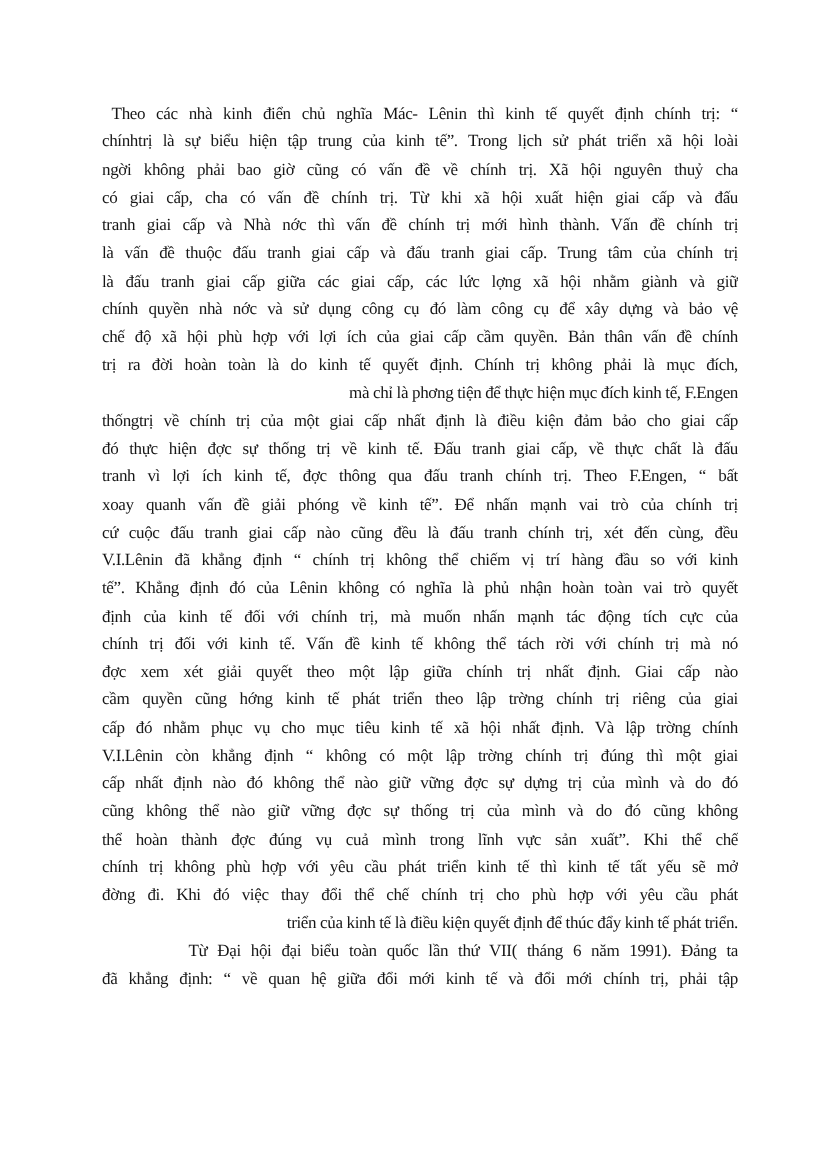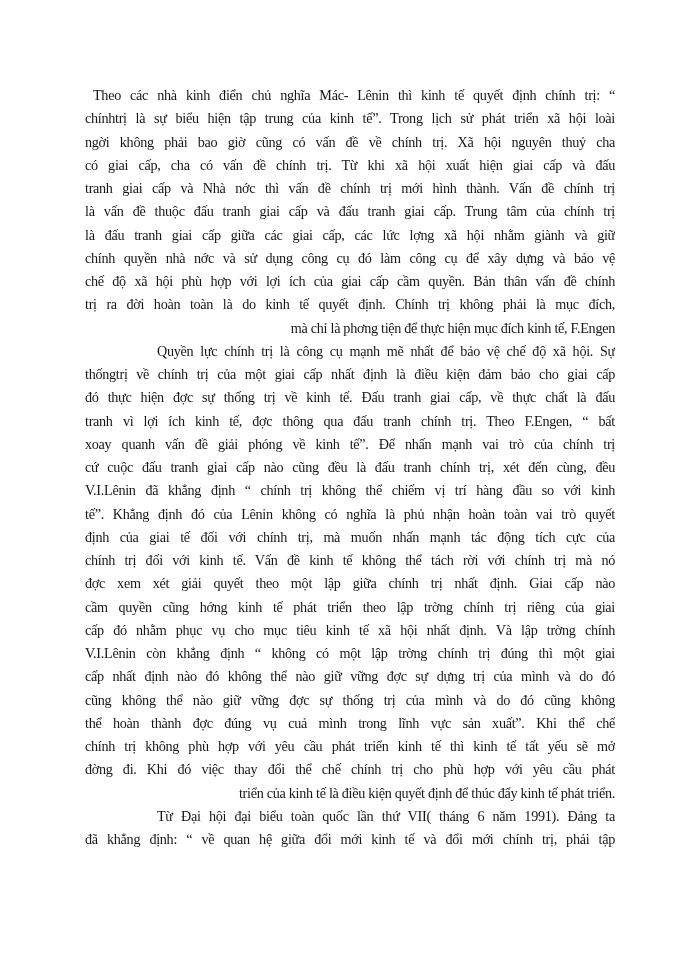--- a/index.html
+++ b/index.html
@@ -57,29 +57,28 @@
     <div class="ln j">chínhtrị là sự biểu hiện tập trung của kinh tế”. Trong lịch sử phát triển xã hội loài</div>
     <div class="ln j">ngời  không phải bao giờ cũng có vấn đề về chính trị. Xã hội nguyên thuỷ cha</div>
     <div class="ln j">có giai cấp, cha  có vấn đề chính trị. Từ khi xã hội xuất hiện giai cấp và đấu</div>
     <div class="ln j">tranh giai cấp và Nhà nớc  thì vấn đề chính trị mới hình thành. Vấn đề chính trị</div>
     <div class="ln j">là vấn đề thuộc đấu tranh giai cấp và đấu tranh giai cấp. Trung tâm của chính trị</div>
     <div class="ln j">là đấu tranh giai cấp giữa các giai cấp, các lức lợng  xã hội nhằm giành và giữ</div>
     <div class="ln j">chính quyền nhà nớc  và sử dụng công cụ đó làm công cụ để xây dựng và bảo vệ</div>
     <div class="ln j">chế độ xã hội phù hợp với lợi ích của giai cấp cầm quyền. Bản thân vấn đề chính</div>
     <div class="ln j">trị ra đời hoàn toàn là do kinh tế quyết định. Chính trị không phải là mục đích,</div>
     <div class="ln">mà chỉ là phơng  tiện để thực hiện mục đích kinh tế, F.Engen</div>
-    <div class="ln j ind">Quyền lực chính trị là công cụ mạnh mẽ nhất để bảo vệ chế độ xã hội. Sự</div>
     <div class="ln j">thốngtrị về chính trị của một giai cấp nhất định là điều kiện đảm bảo cho giai cấp</div>
     <div class="ln j">đó thực hiện đợc  sự thống trị về kinh tế. Đấu tranh giai cấp, về thực chất là đấu</div>
     <div class="ln j">tranh vì lợi ích kinh tế, đợc  thông qua đấu tranh chính trị. Theo F.Engen, “ bất</div>
     <div class="ln j">xoay quanh vấn đề giải phóng về kinh tế”. Để nhấn mạnh vai trò của chính trị</div>
     <div class="ln j">cứ cuộc đấu tranh giai cấp nào cũng đều là đấu tranh chính trị, xét đến cùng, đều</div>
     <div class="ln j">V.I.Lênin đã khẳng định “ chính trị không thể chiếm vị trí  hàng đầu so với kinh</div>
     <div class="ln j">tế”. Khẳng định đó của Lênin không có nghĩa là phủ nhận hoàn toàn vai trò quyết</div>
-    <div class="ln j">định của giai tế đối với chính trị, mà muốn nhấn mạnh tác động tích cực của</div>
+    <div class="ln j">định của kinh tế đối với chính trị, mà muốn nhấn mạnh tác động tích cực của</div>
     <div class="ln j">chính trị đối với kinh tế. Vấn đề kinh tế không thể tách rời với chính trị mà nó</div>
     <div class="ln j">đợc  xem xét giải quyết theo một lập giữa  chính trị nhất định. Giai cấp nào</div>
     <div class="ln j">cầm quyền cũng hớng  kinh tế phát triển theo lập trờng  chính trị riêng của giai</div>
     <div class="ln j">cấp đó nhằm phục vụ cho mục tiêu kinh tế xã hội nhất định. Và lập trờng  chính</div>
     <div class="ln j">V.I.Lênin còn khẳng định “ không có một lập trờng  chính trị đúng thì một giai</div>
     <div class="ln j">cấp nhất định nào đó không thể nào giữ vững đợc  sự dựng trị của mình và do đó</div>
     <div class="ln j">cũng không thể nào giữ vững đợc  sự thống trị của mình và do đó cũng không</div>
     <div class="ln j">thể hoàn thành đợc  đúng vụ cuả mình trong lĩnh vực sản xuất”. Khi  thể chế</div>
     <div class="ln j">chính trị không phù hợp với yêu cầu  phát triển kinh tế thì kinh tế tất yếu sẽ mở</div>
     <div class="ln j">đờng  đi. Khi đó việc thay đổi thể chế chính trị cho phù hợp với yêu cầu  phát</div>

